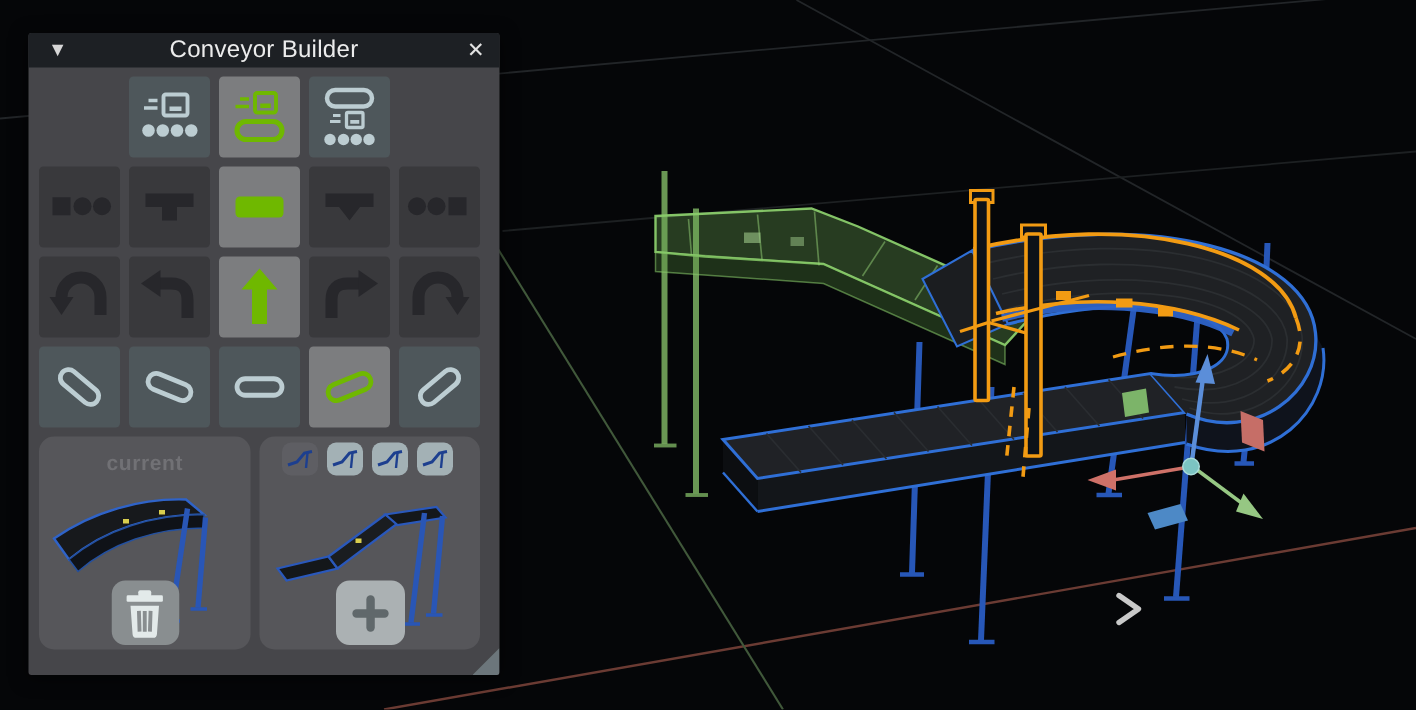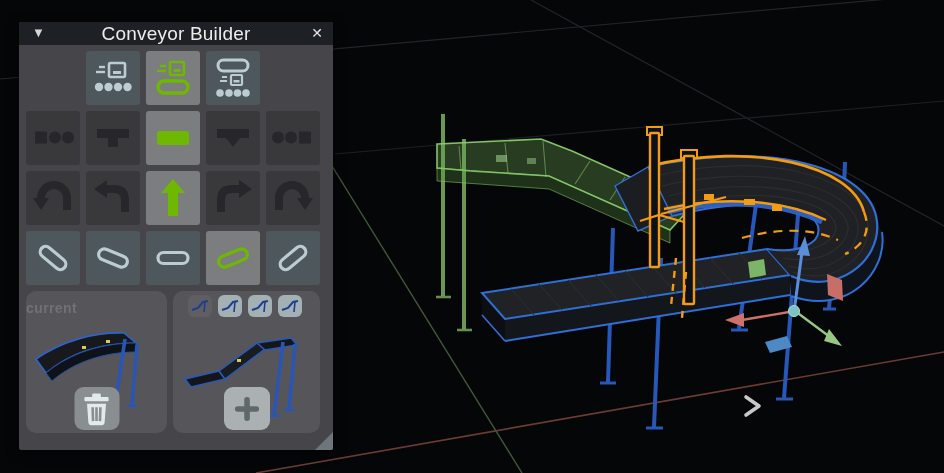--- a/index.html
+++ b/index.html
@@ -14,36 +14,36 @@
   .panel{
     position:absolute;left:19px;top:22px;width:314px;height:428px;
     background:#46464a;border-radius:2px;
     box-shadow:0 2px 12px rgba(0,0,0,.55);
   }
   .panel-header{
     height:23px;background:#1d2024;border-radius:2px 2px 0 0;
     display:flex;align-items:center;justify-content:center;position:relative;
   }
   .collapse{position:absolute;left:13px;top:2px;color:#d6d6d6;font-size:13px;line-height:1.4}
-  .title{color:#ececec;font-size:19px;letter-spacing:.2px}
+  .title{color:#ececec;font-size:16px;letter-spacing:.2px}
   .close{position:absolute;right:10px;top:2px;color:#e2e2e2;font-size:14px;line-height:1.4}
 
   .tools{padding:6px 7px 0 7px}
   .tool-row{display:grid;grid-template-columns:repeat(5,54px);gap:6px;margin-bottom:6px}
   .tool-btn{width:54px;height:54px;border-radius:3px;display:flex;align-items:center;justify-content:center}
   .tool-btn.light{background:#4e575b}
   .tool-btn.dark{background:#39393c}
   .tool-btn.selected{background:#7c7d7f}
 
   .cards{display:flex;gap:6px;padding:0 7px}
   .card{background:#56565a;border-radius:10px;height:142px;position:relative}
   .card.current{width:141px}
   .card.saved{width:147px}
   .current-label{
-    position:absolute;top:9px;left:0;width:100%;text-align:left;
+    position:absolute;top:9px;left:0;width:100%;text-align:center;
     color:#717175;font-size:14px;font-weight:bold;letter-spacing:.4px;
   }
   .preview{position:absolute;left:4px;top:24px}
   .icon-btn{
     position:absolute;bottom:3px;left:50%;transform:translateX(-50%);
     border-radius:9px;display:flex;align-items:center;justify-content:center;
   }
   .trash-btn{width:45px;height:43px;background:#898e90}
   .add-btn{width:46px;height:43px;background:#abb1b3}
   .thumbs{position:absolute;top:4px;left:15px;display:flex;gap:6px}

